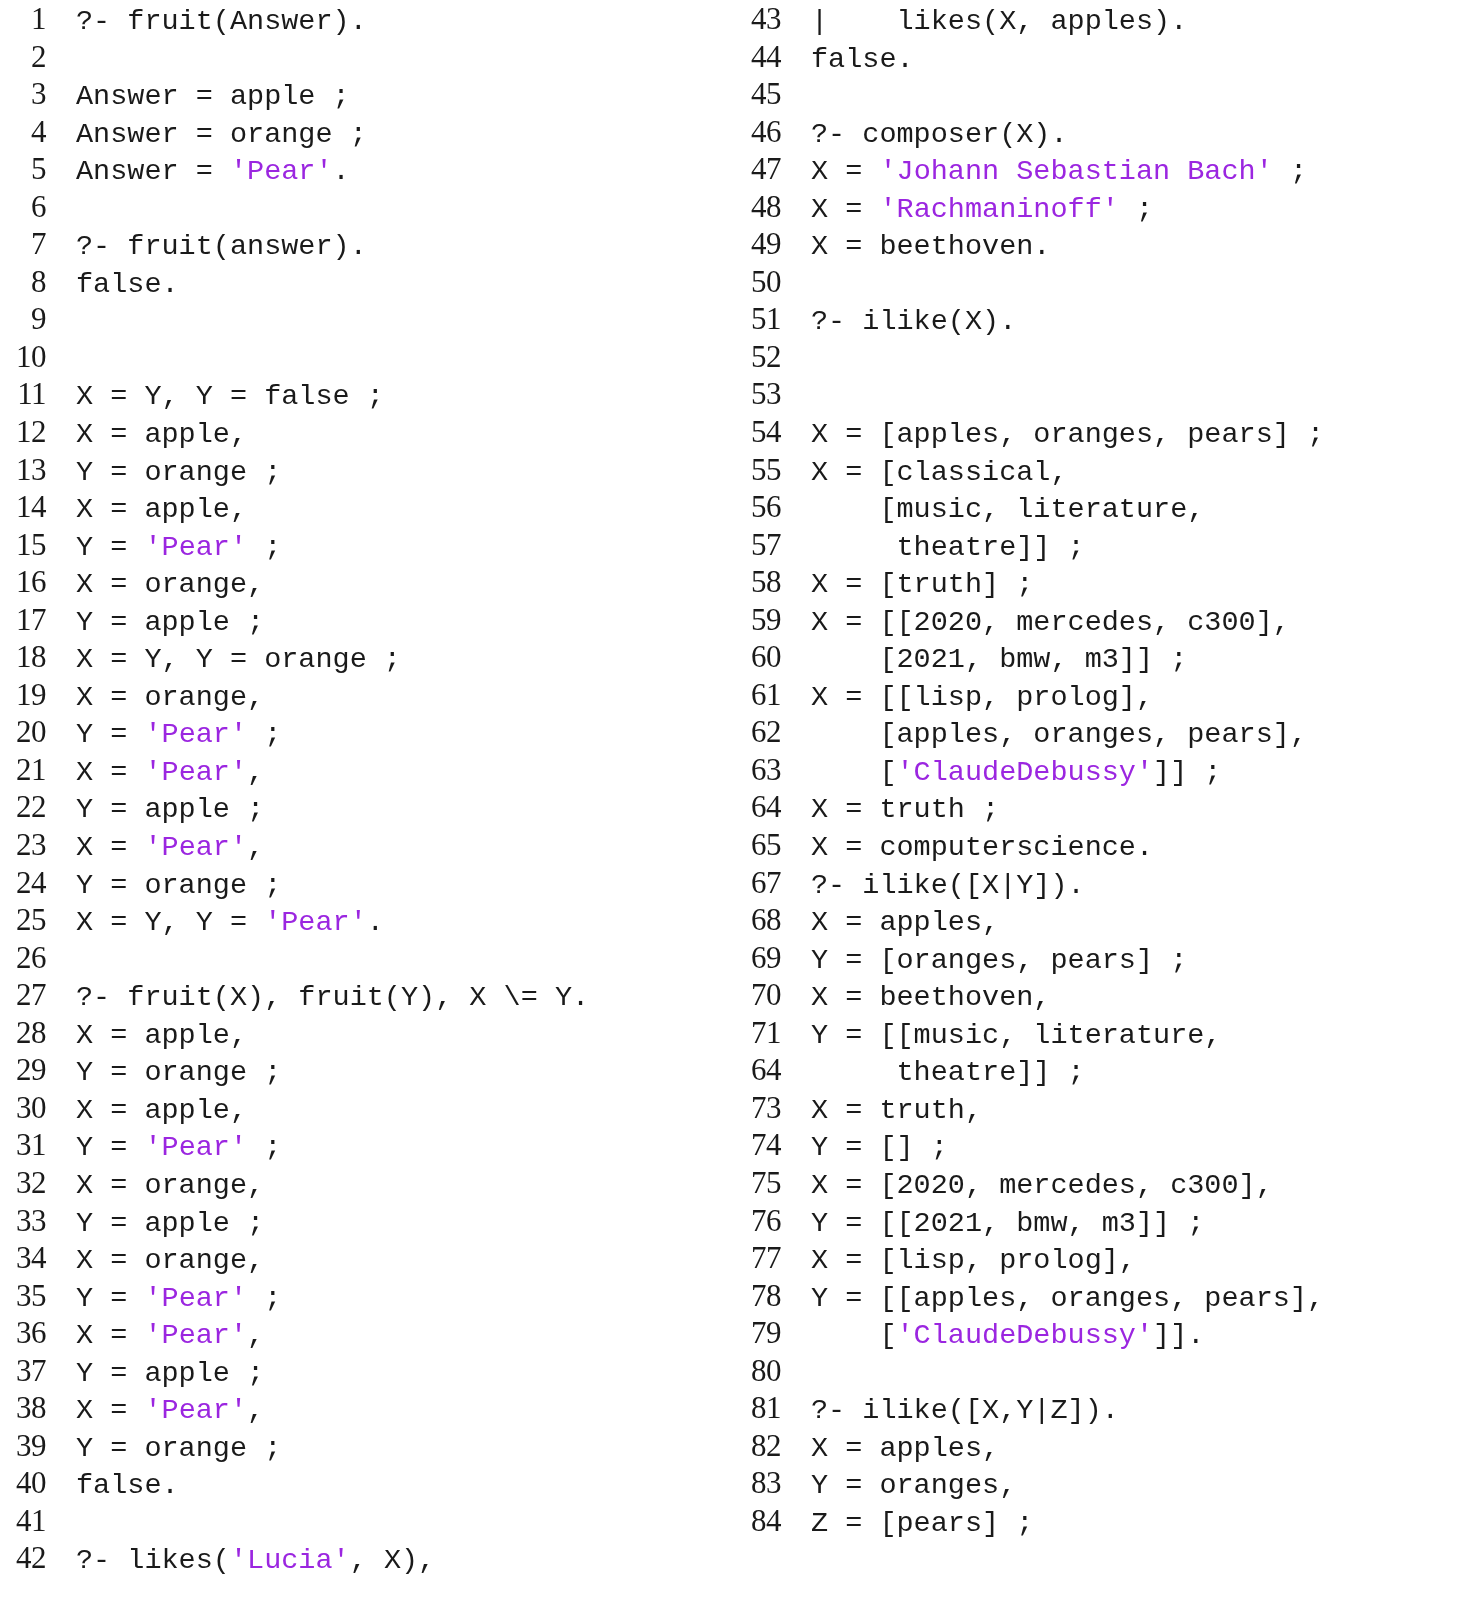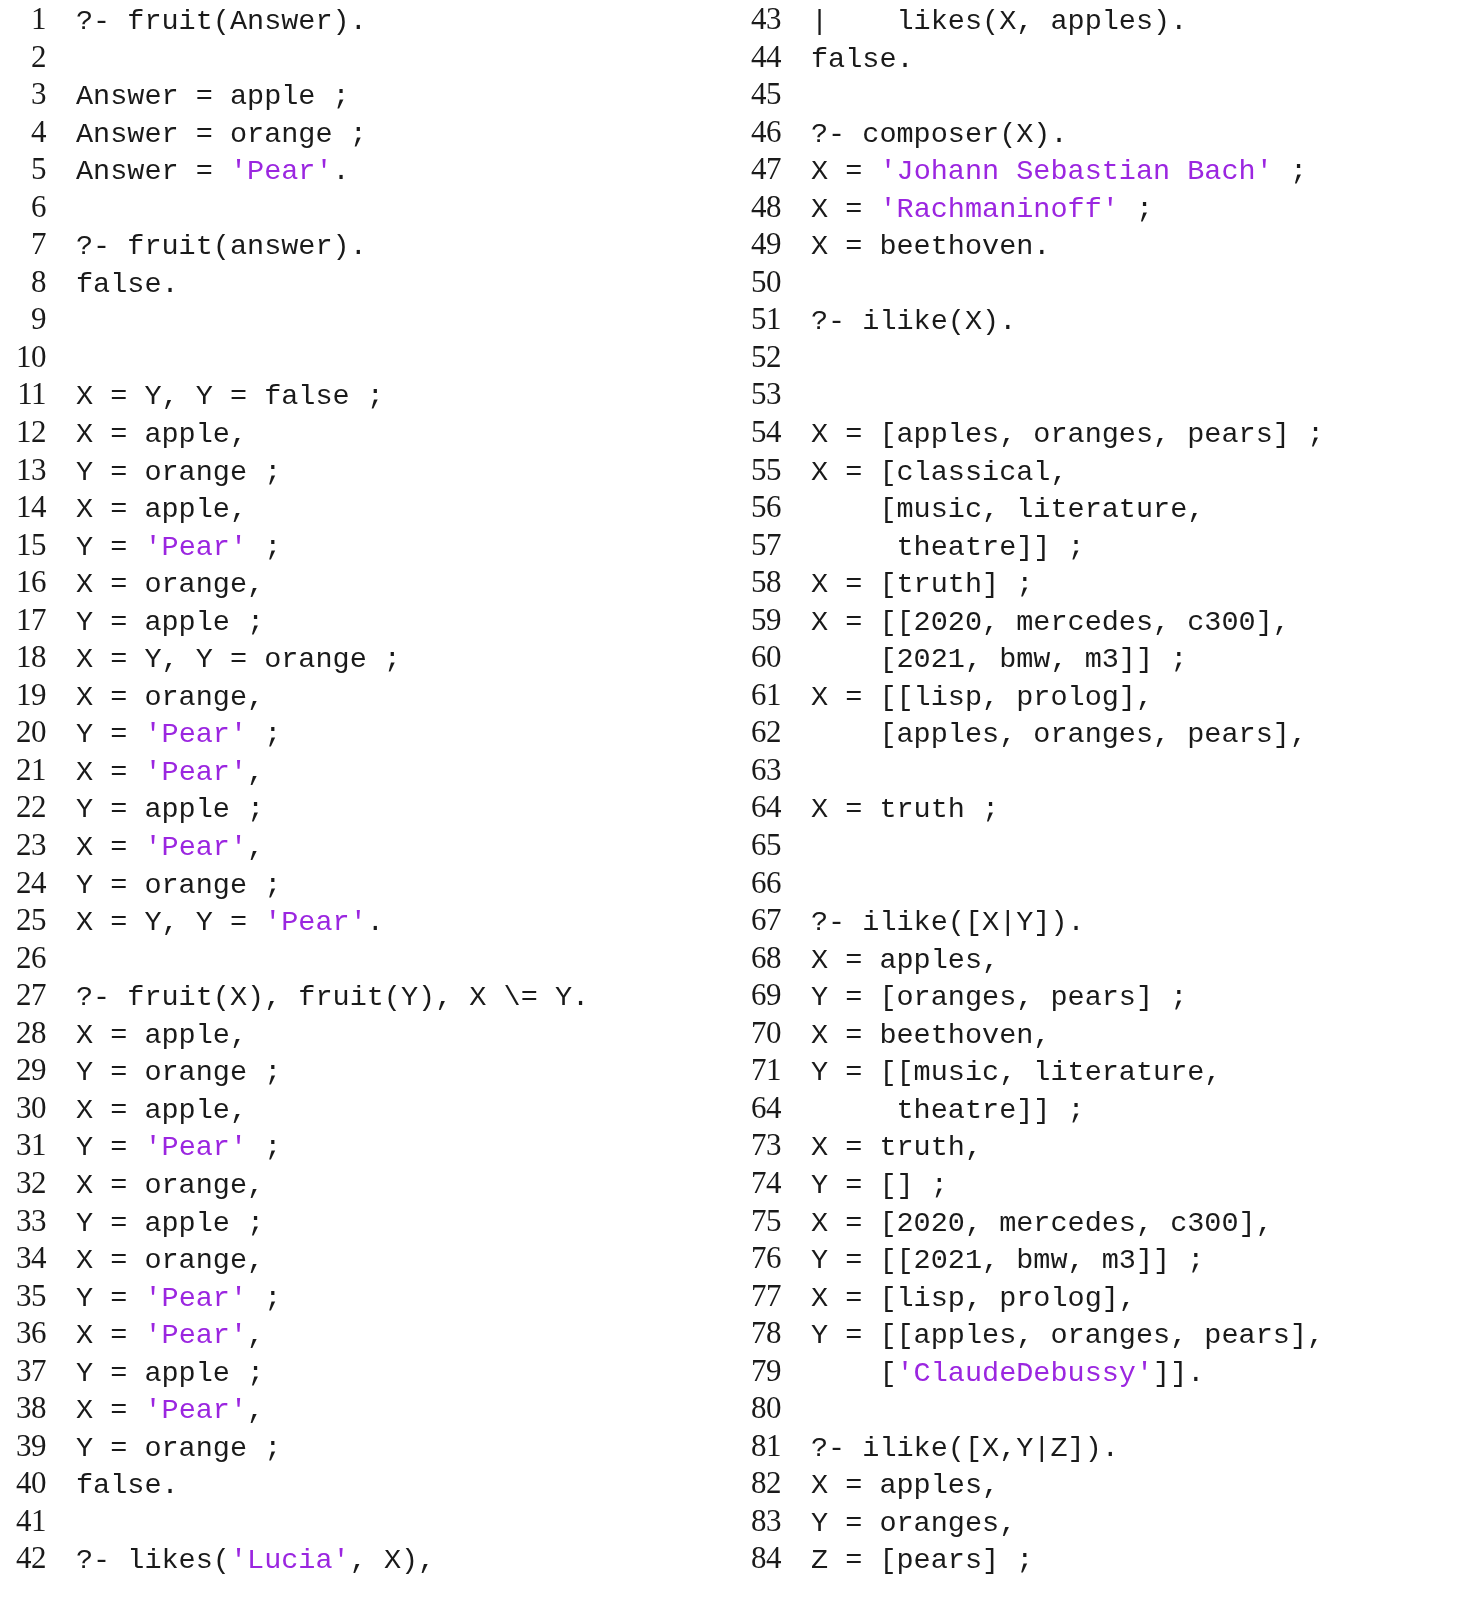--- a/index.html
+++ b/index.html
@@ -119,24 +119,23 @@
         <div class="code-line"><span class="lineno">53</span><span class="linecode"></span></div>
         <div class="code-line"><span class="lineno">54</span><span class="linecode"><span>X = [apples, oranges, pears] ;</span></span></div>
         <div class="code-line"><span class="lineno">55</span><span class="linecode"><span>X = [classical,</span></span></div>
         <div class="code-line"><span class="lineno">56</span><span class="linecode"><span>    [music, literature,</span></span></div>
         <div class="code-line"><span class="lineno">57</span><span class="linecode"><span>     theatre]] ;</span></span></div>
         <div class="code-line"><span class="lineno">58</span><span class="linecode"><span>X = [truth] ;</span></span></div>
         <div class="code-line"><span class="lineno">59</span><span class="linecode"><span>X = [[2020, mercedes, c300],</span></span></div>
         <div class="code-line"><span class="lineno">60</span><span class="linecode"><span>    [2021, bmw, m3]] ;</span></span></div>
         <div class="code-line"><span class="lineno">61</span><span class="linecode"><span>X = [[lisp, prolog],</span></span></div>
         <div class="code-line"><span class="lineno">62</span><span class="linecode"><span>    [apples, oranges, pears],</span></span></div>
-        <div class="code-line"><span class="lineno">63</span></div>
+        <div class="code-line"><span class="lineno">63</span><span class="linecode"><span>    [</span><span class="tok-str">'ClaudeDebussy'</span><span>]] ;</span></span></div>
         <div class="code-line"><span class="lineno">64</span><span class="linecode"><span>X = truth ;</span></span></div>
-        <div class="code-line"><span class="lineno">65</span></div>
-        <div class="code-line"><span class="lineno">66</span><span class="linecode"></span></div>
+        <div class="code-line"><span class="lineno">65</span><span class="linecode"><span>X = computerscience.</span></span></div>
         <div class="code-line"><span class="lineno">67</span><span class="linecode"><span>?- ilike([X|Y]).</span></span></div>
         <div class="code-line"><span class="lineno">68</span><span class="linecode"><span>X = apples,</span></span></div>
         <div class="code-line"><span class="lineno">69</span><span class="linecode"><span>Y = [oranges, pears] ;</span></span></div>
         <div class="code-line"><span class="lineno">70</span><span class="linecode"><span>X = beethoven,</span></span></div>
         <div class="code-line"><span class="lineno">71</span><span class="linecode"><span>Y = [[music, literature,</span></span></div>
         <div class="code-line"><span class="lineno">64</span><span class="linecode"><span>     theatre]] ;</span></span></div>
         <div class="code-line"><span class="lineno">73</span><span class="linecode"><span>X = truth,</span></span></div>
         <div class="code-line"><span class="lineno">74</span><span class="linecode"><span>Y = [] ;</span></span></div>
         <div class="code-line"><span class="lineno">75</span><span class="linecode"><span>X = [2020, mercedes, c300],</span></span></div>
         <div class="code-line"><span class="lineno">76</span><span class="linecode"><span>Y = [[2021, bmw, m3]] ;</span></span></div>

